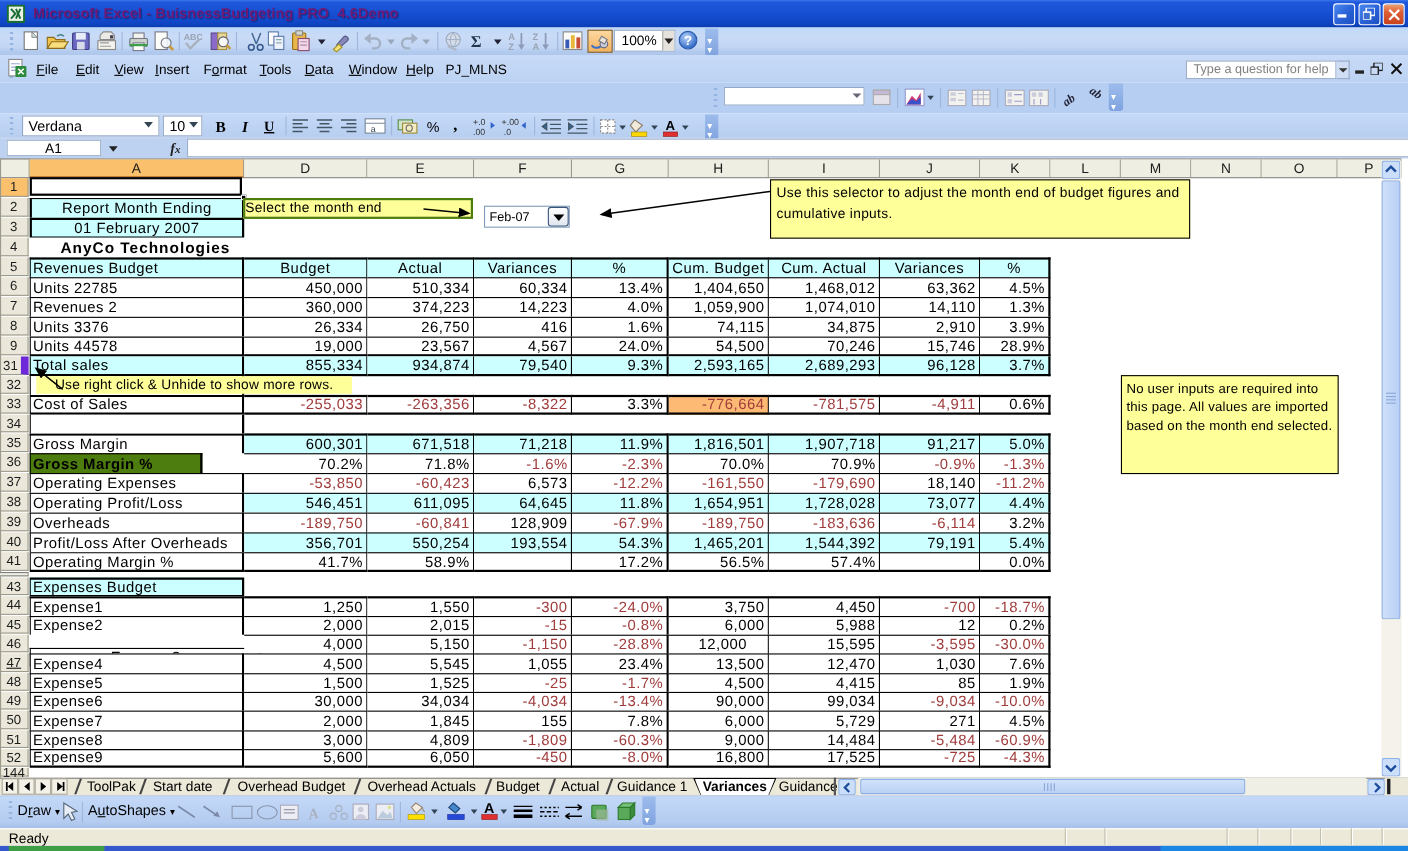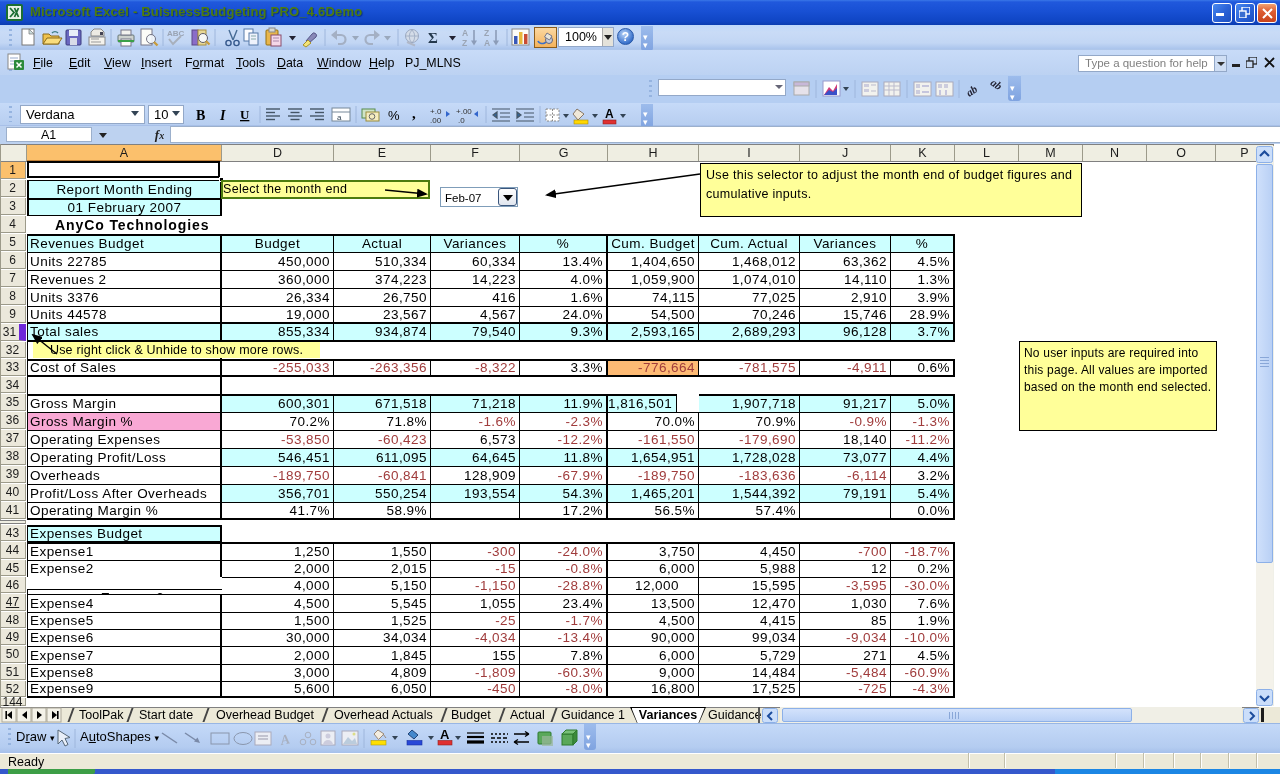--- a/index.html
+++ b/index.html
@@ -11,21 +11,21 @@
 .tbtn { width:20px; height:20px; border:1px solid #fff; border-radius:3px; background:linear-gradient(135deg,#4a8af0,#2b63d8 50%,#1b4fc0); }
 </style></head>
 <body>
 <div class="abs" style="left:0;top:144px;width:1280px;height:563px;background:#fff;"></div>
 <div class="abs" style="left:0;top:0;width:1280px;height:25px;background:linear-gradient(#3a77e8 0%,#2058dc 8%,#1850d4 45%,#0f45c4 85%,#0a3cb0 100%);"></div>
 <svg class="abs" style="left:6px;top:4px" width="17" height="17" viewBox="0 0 17 17">
 <rect x="0" y="0" width="17" height="17" rx="2" fill="#1b6e33"></rect>
 <rect x="2" y="2" width="13" height="13" fill="#e8f2e8"></rect>
 <path d="M4 4 L8 8.5 L4 13 M8.5 4 L12.5 13 M12.5 4 L8.5 13" stroke="#1b6e33" stroke-width="1.8" fill="none"></path>
 </svg>
-<div class="abs" style="left:30px;top:4px;font-size:13px;font-weight:bold;color:#4d7c0f;letter-spacing:.2px;text-shadow:1px 1px 1px #0a3090;">Microsoft Excel - BuisnessBudgeting PRO_4.6Demo</div>
+<div class="abs" style="left:30px;top:4px;font-size:13px;font-weight:bold;color:#701a75;letter-spacing:.2px;text-shadow:1px 1px 1px #0a3090;">Microsoft Excel - BuisnessBudgeting PRO_4.6Demo</div>
 <div class="abs tbtn" style="left:1212px;top:3px;">
     <span style="position:absolute;left:3px;top:9px;width:8px;height:3px;background:#fff;"></span>
   </div>
 <div class="abs tbtn" style="left:1235px;top:3px;">
     <svg width="11" height="11" style="position:absolute;left:3px;top:3px" viewBox="0 0 11 11">
       <rect x="3" y="0" width="8" height="7" fill="none" stroke="#fff" stroke-width="1.4"></rect>
       <rect x="0" y="4" width="7" height="7" fill="#3a6ed0" stroke="#fff" stroke-width="1.4"></rect>
     </svg>
   </div>
 <div class="abs tbtn" style="left:1257px;top:3px;background:linear-gradient(#f1a272,#dd5d33 40%,#c8431c);">
@@ -388,21 +388,21 @@
 <div class="cell" style="left:608px;top:270px;width:91px;height:18px;background:#fff;border-style:solid;border-color:#000;border-width:1px 1px 0px 0px;text-align:right;color:#000;line-height:17px;padding-right:3px;">1,059,900</div>
 <div class="cell" style="left:699px;top:270px;width:101px;height:18px;background:#fff;border-style:solid;border-color:#000;border-width:1px 1px 0px 0px;text-align:right;color:#000;line-height:17px;padding-right:3px;">1,074,010</div>
 <div class="cell" style="left:800px;top:270px;width:91px;height:18px;background:#fff;border-style:solid;border-color:#000;border-width:1px 1px 0px 0px;text-align:right;color:#000;line-height:17px;padding-right:3px;">14,110</div>
 <div class="cell" style="left:891px;top:270px;width:64px;height:18px;background:#fff;border-style:solid;border-color:#000;border-width:1px 2px 0px 0px;text-align:right;color:#000;line-height:17px;padding-right:3px;">1.3%</div>
 <div class="cell" style="left:27px;top:288px;width:195px;height:18px;background:#fff;border-style:solid;border-color:#000;border-width:1px 2px 0px 1px;text-align:left;color:#000;line-height:17px;padding-left:2px;">Units 3376</div>
 <div class="cell" style="left:222px;top:288px;width:112px;height:18px;background:#fff;border-style:solid;border-color:#000;border-width:1px 1px 0px 0px;text-align:right;color:#000;line-height:17px;padding-right:3px;">26,334</div>
 <div class="cell" style="left:334px;top:288px;width:97px;height:18px;background:#fff;border-style:solid;border-color:#000;border-width:1px 1px 0px 0px;text-align:right;color:#000;line-height:17px;padding-right:3px;">26,750</div>
 <div class="cell" style="left:431px;top:288px;width:89px;height:18px;background:#fff;border-style:solid;border-color:#000;border-width:1px 1px 0px 0px;text-align:right;color:#000;line-height:17px;padding-right:3px;">416</div>
 <div class="cell" style="left:520px;top:288px;width:88px;height:18px;background:#fff;border-style:solid;border-color:#000;border-width:1px 2px 0px 0px;text-align:right;color:#000;line-height:17px;padding-right:3px;">1.6%</div>
 <div class="cell" style="left:608px;top:288px;width:91px;height:18px;background:#fff;border-style:solid;border-color:#000;border-width:1px 1px 0px 0px;text-align:right;color:#000;line-height:17px;padding-right:3px;">74,115</div>
-<div class="cell" style="left:699px;top:288px;width:101px;height:18px;background:#fff;border-style:solid;border-color:#000;border-width:1px 1px 0px 0px;text-align:right;color:#000;line-height:17px;padding-right:3px;">77,025</div>
+<div class="cell" style="left:699px;top:288px;width:101px;height:18px;background:#fff;border-style:solid;border-color:#000;border-width:1px 1px 0px 0px;text-align:right;color:#000;line-height:17px;padding-right:3px;">34,875</div>
 <div class="cell" style="left:800px;top:288px;width:91px;height:18px;background:#fff;border-style:solid;border-color:#000;border-width:1px 1px 0px 0px;text-align:right;color:#000;line-height:17px;padding-right:3px;">2,910</div>
 <div class="cell" style="left:891px;top:288px;width:64px;height:18px;background:#fff;border-style:solid;border-color:#000;border-width:1px 2px 0px 0px;text-align:right;color:#000;line-height:17px;padding-right:3px;">3.9%</div>
 <div class="cell" style="left:27px;top:306px;width:195px;height:18px;background:#fff;border-style:solid;border-color:#000;border-width:1px 2px 2px 1px;text-align:left;color:#000;line-height:15px;padding-left:2px;">Units 44578</div>
 <div class="cell" style="left:222px;top:306px;width:112px;height:18px;background:#fff;border-style:solid;border-color:#000;border-width:1px 1px 2px 0px;text-align:right;color:#000;line-height:15px;padding-right:3px;">19,000</div>
 <div class="cell" style="left:334px;top:306px;width:97px;height:18px;background:#fff;border-style:solid;border-color:#000;border-width:1px 1px 2px 0px;text-align:right;color:#000;line-height:15px;padding-right:3px;">23,567</div>
 <div class="cell" style="left:431px;top:306px;width:89px;height:18px;background:#fff;border-style:solid;border-color:#000;border-width:1px 1px 2px 0px;text-align:right;color:#000;line-height:15px;padding-right:3px;">4,567</div>
 <div class="cell" style="left:520px;top:306px;width:88px;height:18px;background:#fff;border-style:solid;border-color:#000;border-width:1px 2px 2px 0px;text-align:right;color:#000;line-height:15px;padding-right:3px;">24.0%</div>
 <div class="cell" style="left:608px;top:306px;width:91px;height:18px;background:#fff;border-style:solid;border-color:#000;border-width:1px 1px 2px 0px;text-align:right;color:#000;line-height:15px;padding-right:3px;">54,500</div>
 <div class="cell" style="left:699px;top:306px;width:101px;height:18px;background:#fff;border-style:solid;border-color:#000;border-width:1px 1px 2px 0px;text-align:right;color:#000;line-height:15px;padding-right:3px;">70,246</div>
 <div class="cell" style="left:800px;top:306px;width:91px;height:18px;background:#fff;border-style:solid;border-color:#000;border-width:1px 1px 2px 0px;text-align:right;color:#000;line-height:15px;padding-right:3px;">15,746</div>
@@ -423,25 +423,25 @@
 <div class="cell" style="left:520px;top:359px;width:88px;height:18px;background:#fff;border-style:solid;border-color:#000;border-width:2px 2px 2px 0px;text-align:right;color:#000;line-height:14px;padding-right:3px;">3.3%</div>
 <div class="cell" style="left:608px;top:359px;width:91px;height:18px;background:#fdba74;border-style:solid;border-color:#000;border-width:2px 1px 2px 0px;text-align:right;color:#a03c3c;line-height:14px;padding-right:3px;">-776,664</div>
 <div class="cell" style="left:699px;top:359px;width:101px;height:18px;background:#fff;border-style:solid;border-color:#000;border-width:2px 1px 2px 0px;text-align:right;color:#a03c3c;line-height:14px;padding-right:3px;">-781,575</div>
 <div class="cell" style="left:800px;top:359px;width:91px;height:18px;background:#fff;border-style:solid;border-color:#000;border-width:2px 1px 2px 0px;text-align:right;color:#a03c3c;line-height:14px;padding-right:3px;">-4,911</div>
 <div class="cell" style="left:891px;top:359px;width:64px;height:18px;background:#fff;border-style:solid;border-color:#000;border-width:2px 2px 2px 0px;text-align:right;color:#000;line-height:14px;padding-right:3px;">0.6%</div>
 <div class="cell" style="left:27px;top:394px;width:195px;height:18px;background:#fff;border-style:solid;border-color:#000;border-width:2px 2px 0px 1px;text-align:left;color:#000;line-height:16px;padding-left:2px;">Gross Margin</div>
 <div class="cell" style="left:222px;top:394px;width:112px;height:18px;background:#ccffff;border-style:solid;border-color:#000;border-width:2px 1px 0px 0px;text-align:right;color:#000;line-height:16px;padding-right:3px;">600,301</div>
 <div class="cell" style="left:334px;top:394px;width:97px;height:18px;background:#ccffff;border-style:solid;border-color:#000;border-width:2px 1px 0px 0px;text-align:right;color:#000;line-height:16px;padding-right:3px;">671,518</div>
 <div class="cell" style="left:431px;top:394px;width:89px;height:18px;background:#ccffff;border-style:solid;border-color:#000;border-width:2px 1px 0px 0px;text-align:right;color:#000;line-height:16px;padding-right:3px;">71,218</div>
 <div class="cell" style="left:520px;top:394px;width:88px;height:18px;background:#ccffff;border-style:solid;border-color:#000;border-width:2px 2px 0px 0px;text-align:right;color:#000;line-height:16px;padding-right:3px;">11.9%</div>
-<div class="cell" style="left:608px;top:394px;width:69px;height:18px;background:#ccffff;border-style:solid;border-color:#000;border-width:2px 1px 0px 0px;color:#000;line-height:16px;padding-right:3px;">1,816,501</div>
+<div class="cell" style="left:608px;top:394px;width:91px;height:18px;background:#ccffff;border-style:solid;border-color:#000;border-width:2px 1px 0px 0px;text-align:right;color:#000;line-height:16px;padding-right:3px;">1,816,501</div>
 <div class="cell" style="left:699px;top:394px;width:101px;height:18px;background:#ccffff;border-style:solid;border-color:#000;border-width:2px 1px 0px 0px;text-align:right;color:#000;line-height:16px;padding-right:3px;">1,907,718</div>
 <div class="cell" style="left:800px;top:394px;width:91px;height:18px;background:#ccffff;border-style:solid;border-color:#000;border-width:2px 1px 0px 0px;text-align:right;color:#000;line-height:16px;padding-right:3px;">91,217</div>
 <div class="cell" style="left:891px;top:394px;width:64px;height:18px;background:#ccffff;border-style:solid;border-color:#000;border-width:2px 2px 0px 0px;text-align:right;color:#000;line-height:16px;padding-right:3px;">5.0%</div>
-<div class="cell" style="left:27px;top:412px;width:195px;height:18px;background:#f9a8d4;border-style:solid;border-color:#000;border-width:1px 2px 0px 1px;text-align:left;color:#000;line-height:17px;padding-left:2px;">Gross Margin %</div>
+<div class="cell" style="left:27px;top:412px;width:157px;height:18px;background:#4d7c0f;border-style:solid;border-color:#000;border-width:1px 2px 0px 1px;text-align:left;color:#000;line-height:17px;padding-left:2px;font-weight:bold;">Gross Margin %</div>
 <div class="cell" style="left:222px;top:412px;width:112px;height:18px;background:#fff;border-style:solid;border-color:#000;border-width:1px 1px 0px 0px;text-align:right;color:#000;line-height:17px;padding-right:3px;">70.2%</div>
 <div class="cell" style="left:334px;top:412px;width:97px;height:18px;background:#fff;border-style:solid;border-color:#000;border-width:1px 1px 0px 0px;text-align:right;color:#000;line-height:17px;padding-right:3px;">71.8%</div>
 <div class="cell" style="left:431px;top:412px;width:89px;height:18px;background:#fff;border-style:solid;border-color:#000;border-width:1px 1px 0px 0px;text-align:right;color:#a03c3c;line-height:17px;padding-right:3px;">-1.6%</div>
 <div class="cell" style="left:520px;top:412px;width:88px;height:18px;background:#fff;border-style:solid;border-color:#000;border-width:1px 2px 0px 0px;text-align:right;color:#a03c3c;line-height:17px;padding-right:3px;">-2.3%</div>
 <div class="cell" style="left:608px;top:412px;width:91px;height:18px;background:#fff;border-style:solid;border-color:#000;border-width:1px 1px 0px 0px;text-align:right;color:#000;line-height:17px;padding-right:3px;">70.0%</div>
 <div class="cell" style="left:699px;top:412px;width:101px;height:18px;background:#fff;border-style:solid;border-color:#000;border-width:1px 1px 0px 0px;text-align:right;color:#000;line-height:17px;padding-right:3px;">70.9%</div>
 <div class="cell" style="left:800px;top:412px;width:91px;height:18px;background:#fff;border-style:solid;border-color:#000;border-width:1px 1px 0px 0px;text-align:right;color:#a03c3c;line-height:17px;padding-right:3px;">-0.9%</div>
 <div class="cell" style="left:891px;top:412px;width:64px;height:18px;background:#fff;border-style:solid;border-color:#000;border-width:1px 2px 0px 0px;text-align:right;color:#a03c3c;line-height:17px;padding-right:3px;">-1.3%</div>
 <div class="cell" style="left:27px;top:430px;width:195px;height:18px;background:#fff;border-style:solid;border-color:#000;border-width:1px 2px 0px 1px;text-align:left;color:#000;line-height:17px;padding-left:2px;">Operating Expenses</div>
 <div class="cell" style="left:222px;top:430px;width:112px;height:18px;background:#fff;border-style:solid;border-color:#000;border-width:1px 1px 0px 0px;text-align:right;color:#a03c3c;line-height:17px;padding-right:3px;">-53,850</div>

